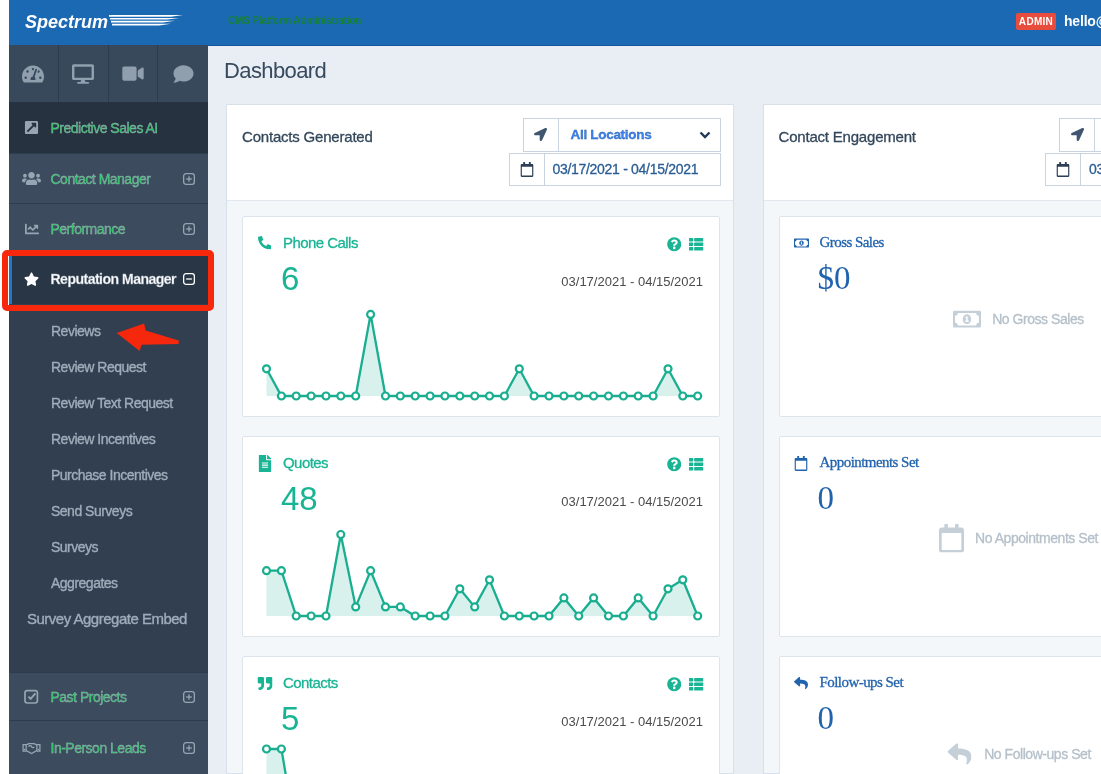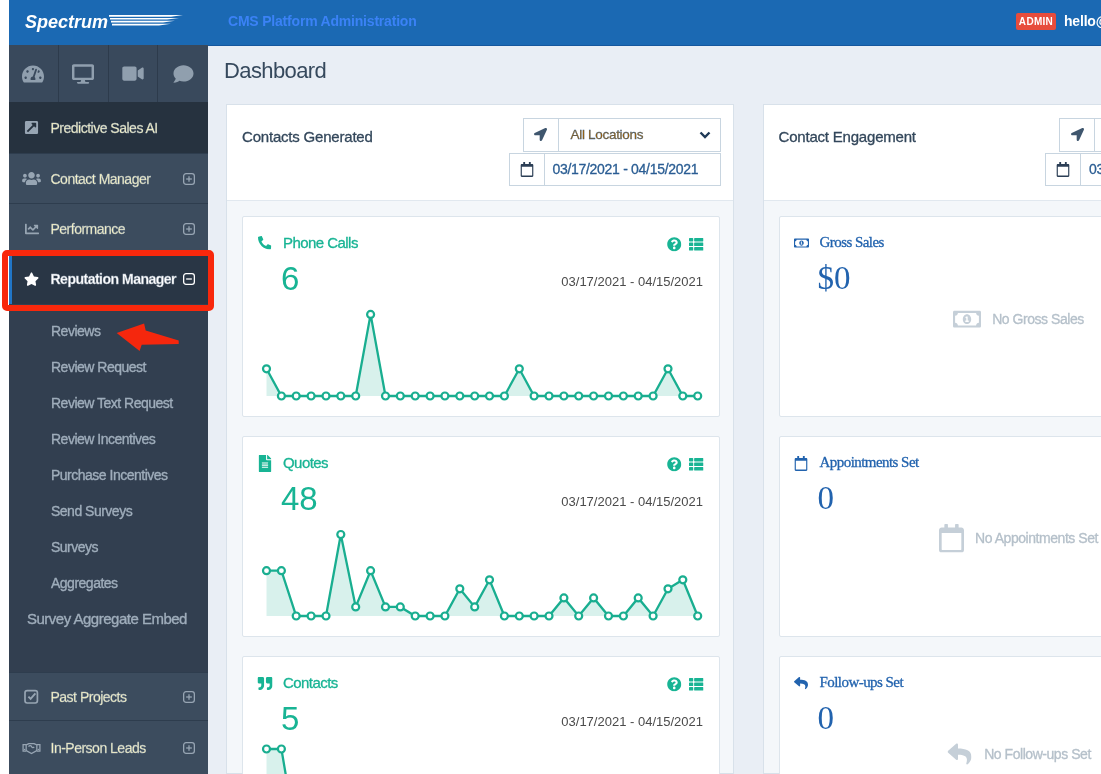--- a/index.html
+++ b/index.html
@@ -3,32 +3,32 @@
 <meta charset="utf-8">
 <style>
 * { margin:0; padding:0; box-sizing:border-box; }
 html,body { width:1101px; height:774px; overflow:hidden; background:#fff; }
 body { font-family:"Liberation Sans", sans-serif; position:relative; }
 .abs { position:absolute; }
 svg { display:block; }
 
 
 #navbar { left:9px; top:0; width:1292px; height:45px; background:#1b69b3; }
-#navtitle { left:228px; top:0; height:45px; line-height:42px; color:#3b82f6; font-size:14px; font-weight:700; letter-spacing:-0.2px; }
+#navtitle { left:228px; top:0; height:45px; line-height:42px; color:#15803d; font-size:10px; font-weight:700; letter-spacing:-0.2px; }
 #adminbadge { left:1016px; top:13px; width:40px; height:16.5px; border-radius:2px; background:#e74c3c; color:#fff; font-size:10px; font-weight:700; text-align:center; line-height:17px; letter-spacing:0.3px; }
 #hello { left:1064px; top:0; height:45px; line-height:42px; color:#fff; font-size:14px; font-weight:700; letter-spacing:-0.2px; }
 #logo { left:25px; top:8px; }
 
 
 #sidebar { left:9px; top:45px; width:199px; height:729px; background:#3c4c5e; }
 #iconrow { left:0; top:0; width:199px; height:57px; background:#39495c; display:flex; }
 #iconrow .cell { width:49.75px; height:57px; border-right:1px solid #2d3b4c; display:flex; align-items:center; justify-content:center; }
 #iconrow .cell:last-child { border-right:none; }
 .icg { fill:#909fae; }
-.mitem { left:0; width:199px; height:51px; color:#fef9c3; font-size:14px; font-weight:400; letter-spacing:-0.5px; -webkit-text-stroke:0.35px #a9b5c2; }
+.mitem { left:0; width:199px; height:51px; color:#22c55e; font-size:14px; font-weight:400; letter-spacing:-0.5px; -webkit-text-stroke:0.35px #a9b5c2; }
 .mitem .mic { position:absolute; left:13px; top:0; width:19px; height:100%; display:flex; align-items:center; justify-content:center; }
 .mitem .mic svg { fill:#97a5b3; }
 .mitem .mtxt { position:absolute; left:41.5px; top:0; height:100%; display:flex; align-items:center; }
 .mitem .plus { position:absolute; left:174px; top:50%; margin-top:-6px; }
 #m-psai { top:57px; height:51px; background:#26323f; }
 #m-cm { top:108px; border-top:1px solid #2e3d4e; height:50px; }
 #m-perf { top:158px; border-top:1px solid #2e3d4e; height:50px; }
 #m-rep { top:208px; height:51px; background:#293645; border-top:1px solid #2e3d4e; color:#fff; font-weight:700; letter-spacing:-0.5px; }
 #m-rep .bluebar { position:absolute; left:0; top:0; width:2.6px; height:100%; background:#2176c7; }
 #m-rep .mic svg { fill:#ffffff; }
@@ -43,21 +43,21 @@
 #dashtitle { left:16px; top:12px; font-size:22px; color:#36495d; letter-spacing:-0.6px; }
 
 .panel { top:57.5px; width:508px; background:#f4f7fa; border:1px solid #d8e1ea; height:670px;padding-left:36px; }
 #panelL { left:18px; }
 #panelR { left:554.5px; }
 .phead { position:absolute; left:0; top:0; width:100%; height:96px; background:#fff; border-bottom:1px solid #e1e8ef; }
 .ptitle { position:absolute; left:15px; top:23px; font-size:15px; font-weight:400; letter-spacing:-0.2px; color:#33475b; -webkit-text-stroke:0.3px #33475b; }
 .ctl-loc { position:absolute; top:13px; right:12.5px; height:34px; display:flex; }
 .ctl-date { position:absolute; top:48px; right:12.5px; height:33px; display:flex; }
 .icell { width:36px; border:1px solid #c8d5e0; background:#fff; display:flex; align-items:center; justify-content:center; }
-.selbox { width:162px; border:1px solid #c8d5e0; border-left:none; background:#fff; position:relative; color:#a16207; font-size:13.5px; font-weight:400; letter-spacing:-0.3px; line-height:32px; padding-left:12px; -webkit-text-stroke:0.3px #2a5d93; }
+.selbox { width:162px; border:1px solid #c8d5e0; border-left:none; background:#fff; position:relative; color:#3b82f6; font-size:13.5px; font-weight:700; letter-spacing:-0.3px; line-height:32px; padding-left:12px; -webkit-text-stroke:0.3px #2a5d93; }
 .selbox .chev { position:absolute; right:9px; top:12px; }
 .datebox { width:176px; border:1px solid #c8d5e0; border-left:none; background:#fff; color:#2a5d93; font-size:14px; font-weight:400; letter-spacing:-0.3px; line-height:31px; padding-left:8px; -webkit-text-stroke:0.3px #2a5d93; }
 .pbody { position:absolute; left:0; top:96px; width:100%; padding:15px; }
 .card { position:relative; width:478px; height:201px; background:#fff; border:1px solid #dde5ec; border-radius:2px; margin-bottom:19px; }
 .cic { position:absolute; left:13px; top:18px; width:17px; height:17px; display:flex; align-items:center; justify-content:center; }
 .ctitle { position:absolute; left:40px; top:17.5px; font-size:15px; font-weight:400; letter-spacing:-0.55px; -webkit-text-stroke:0.3px currentColor; }
 .teal { color:#18b494; }
 .blue { color:#2263ae;font-family:Liberation Serif, serif; }
 .tealf { fill:#18b494; }
 .bluef { fill:#2263ae; }

